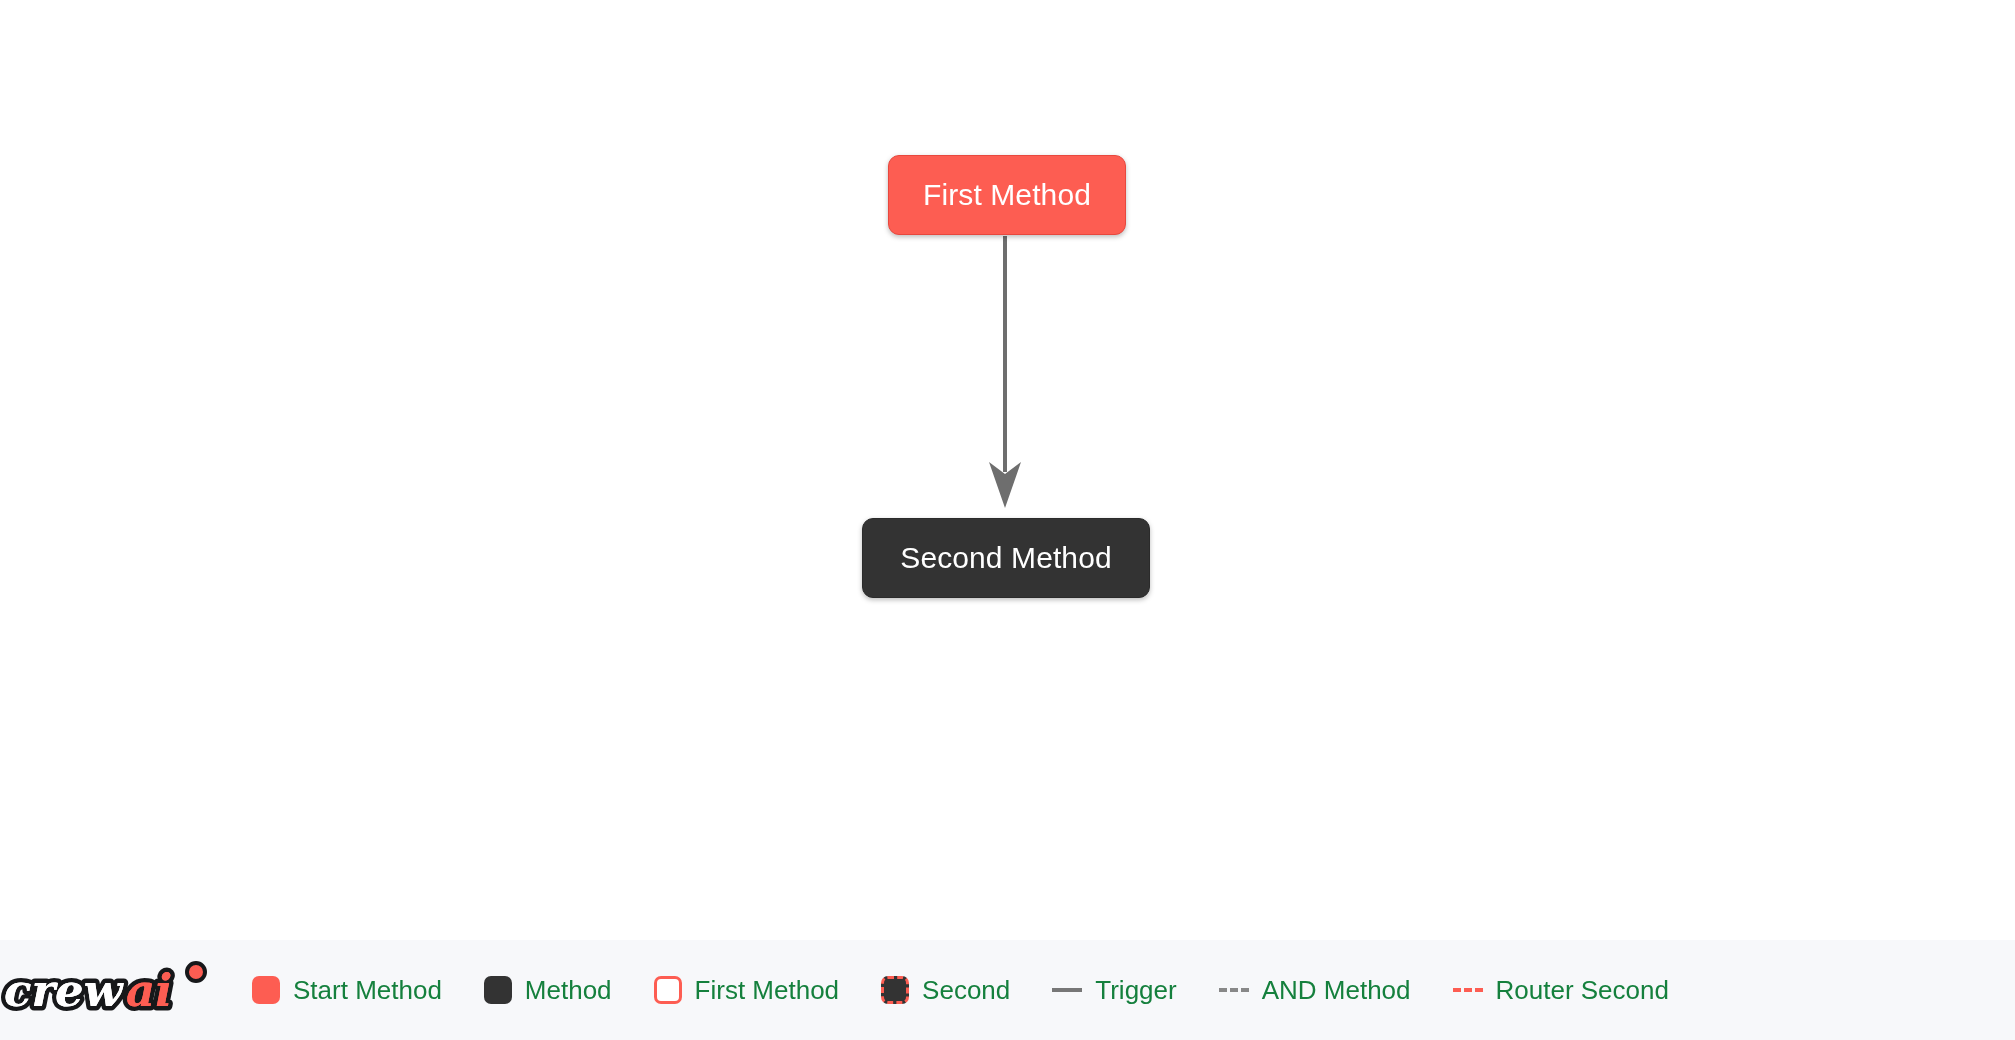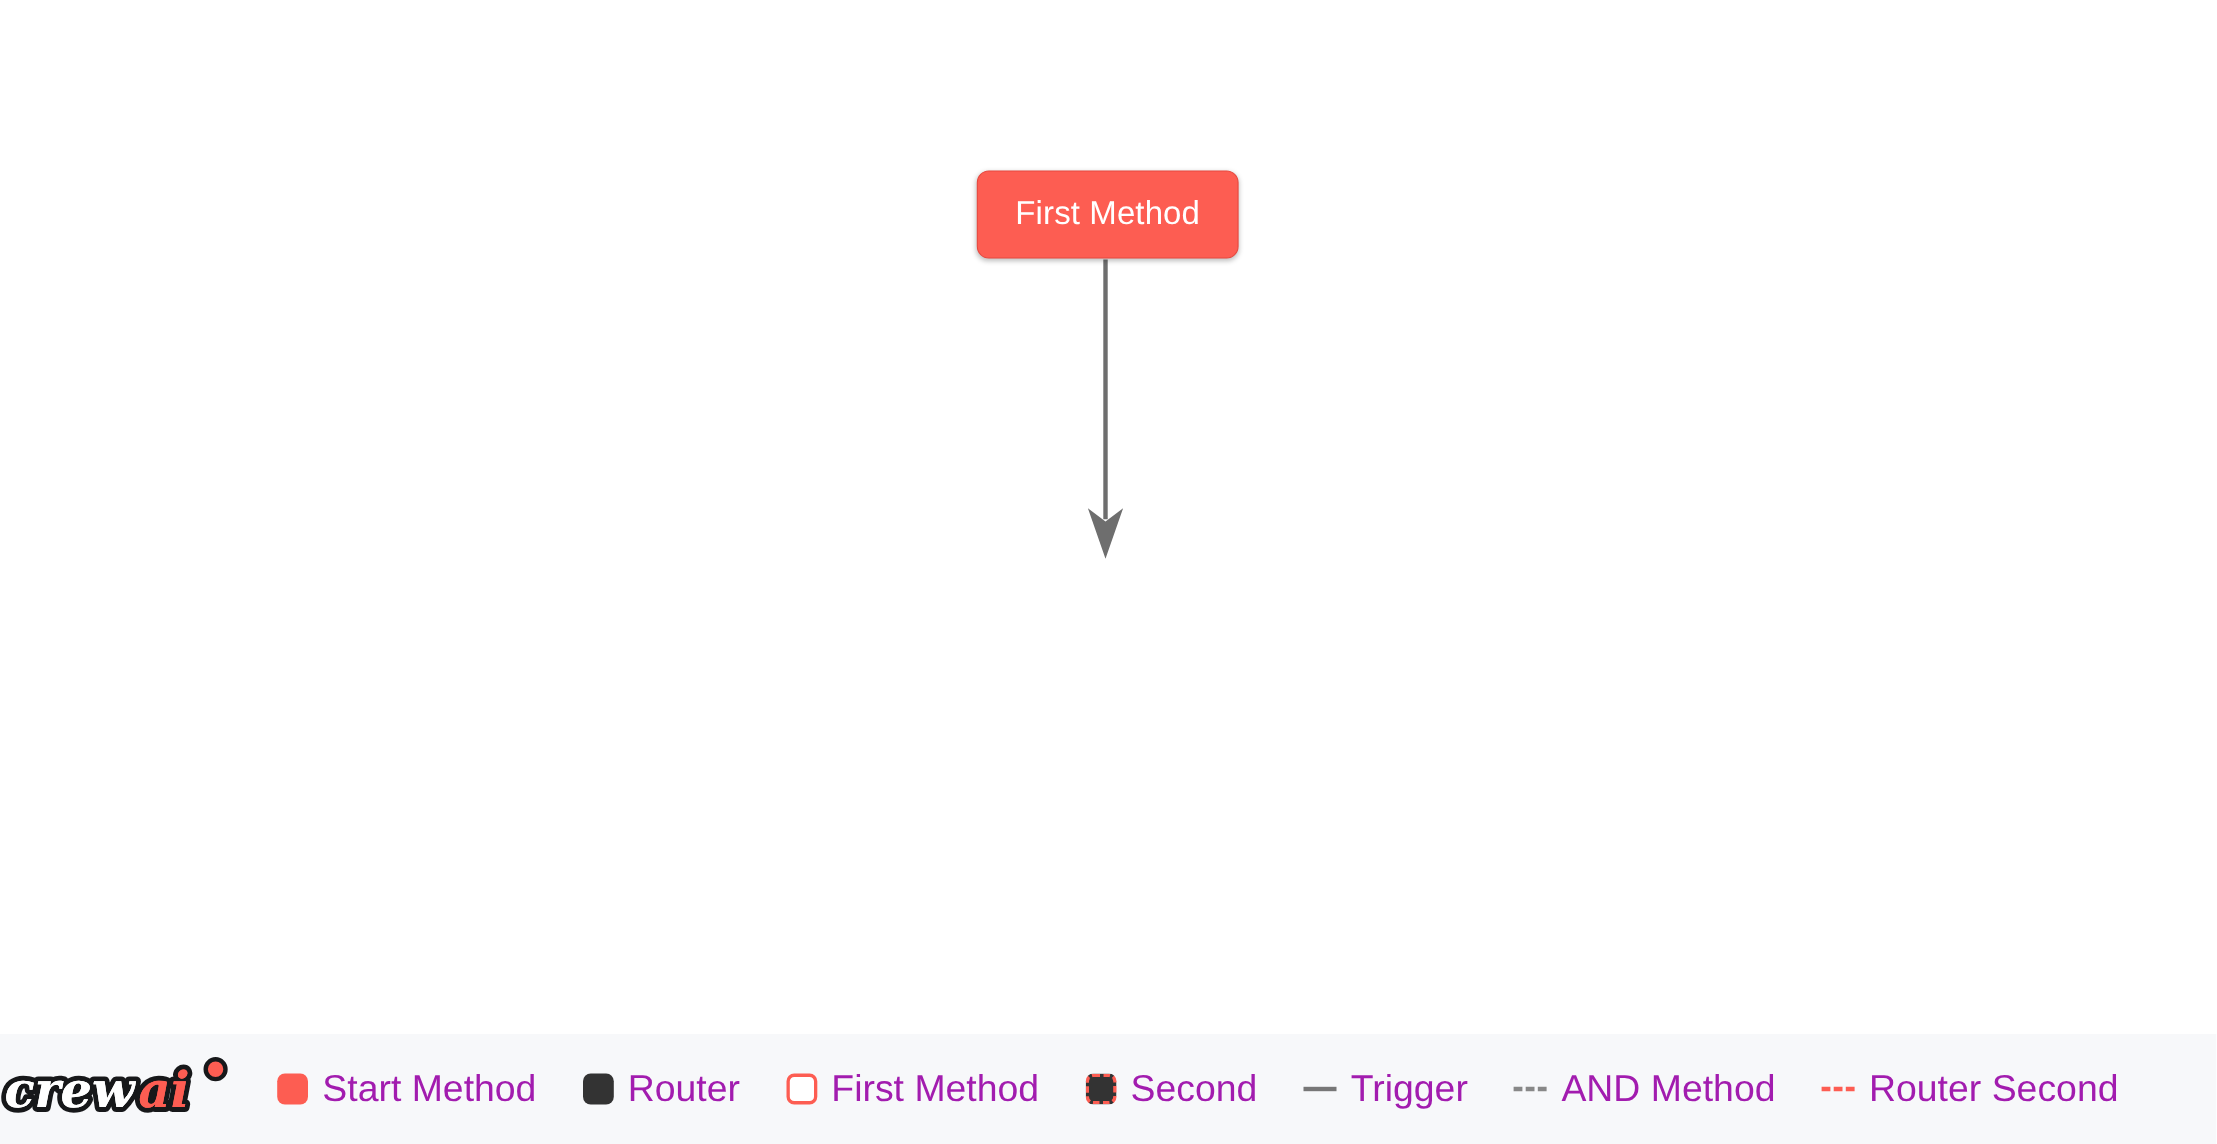--- a/index.html
+++ b/index.html
@@ -93,22 +93,22 @@
   }
 
   .legend-item {
     display: flex;
     align-items: center;
     margin-right: 42px;
     white-space: nowrap;
   }
 
   .legend-label {
-    font-size: 34px;
-    color: #a21caf;
+    font-size: 26px;
+    color: #15803d;
     line-height: 1;
   }
 
   .swatch {
     width: 28px;
     height: 28px;
     border-radius: 7px;
     margin-right: 13px;
     flex: none;
   }
@@ -139,20 +139,23 @@
       <g>
         <line x1="1005" y1="236" x2="1005" y2="472" stroke="#6e6e6e" stroke-width="4"></line>
         <path d="M 989 462 L 1005 508 L 1021 462 L 1005 474 Z" fill="#6e6e6e"></path>
       </g>
     </svg>
 
     <div class="node start" style="left:888px; top:155px; width:238px; height:80px;">
       <span class="node-label">First Method</span>
     </div>
 
+    <div class="node method" style="left:862px; top:518px; width:288px; height:80px;">
+      <span class="node-label">Second Method</span>
+    </div>
 
   </div>
 
   <div id="legend">
 
     <svg id="legend-logo" viewBox="0 0 216 62" xmlns="http://www.w3.org/2000/svg">
       <text x="4" y="47" font-family="'DejaVu Serif', serif" font-size="45" font-weight="bold" font-style="italic" fill="#ffffff" stroke="#17181a" stroke-width="9" stroke-linejoin="round" paint-order="stroke">crew</text>
       <text x="4" y="47" font-family="'DejaVu Serif', serif" font-size="45" font-weight="bold" font-style="italic" fill="#ffffff">crew</text>
       <text x="126" y="47" font-family="'DejaVu Serif', serif" font-size="45" font-weight="bold" font-style="italic" fill="#fd5d52" stroke="#17181a" stroke-width="9" stroke-linejoin="round" paint-order="stroke">ai</text>
       <text x="126" y="47" font-family="'DejaVu Serif', serif" font-size="45" font-weight="bold" font-style="italic" fill="#fd5d52">ai</text>
@@ -161,21 +164,21 @@
 
     <div class="legend-items">
 
       <div class="legend-item">
         <span class="swatch start"></span>
         <span class="legend-label">Start Method</span>
       </div>
 
       <div class="legend-item">
         <span class="swatch method"></span>
-        <span class="legend-label">Router</span>
+        <span class="legend-label">Method</span>
       </div>
 
       <div class="legend-item">
         <span class="swatch crew"></span>
         <span class="legend-label">First Method</span>
       </div>
 
       <div class="legend-item">
         <span class="swatch router"></span>
         <span class="legend-label">Second</span>

